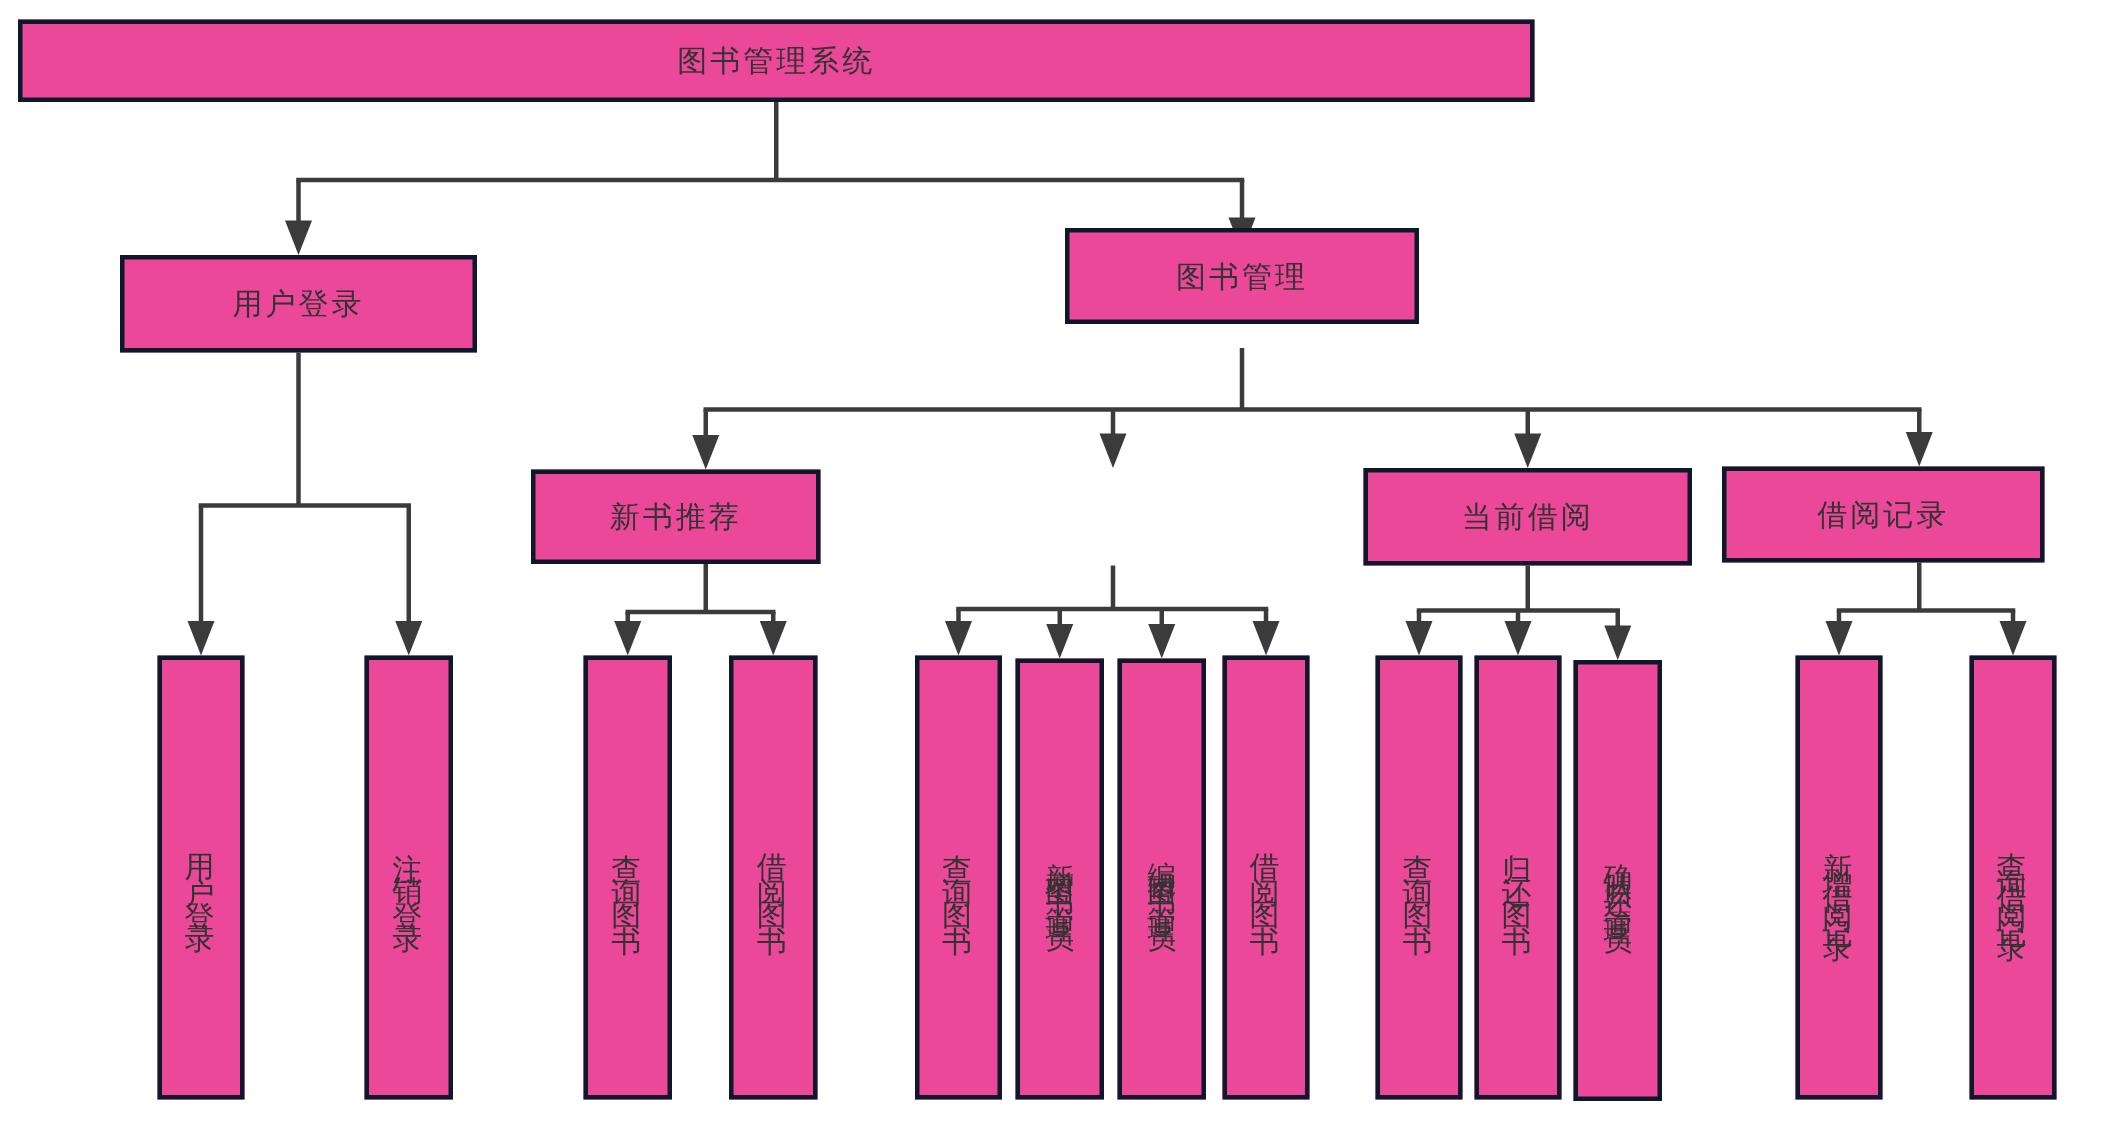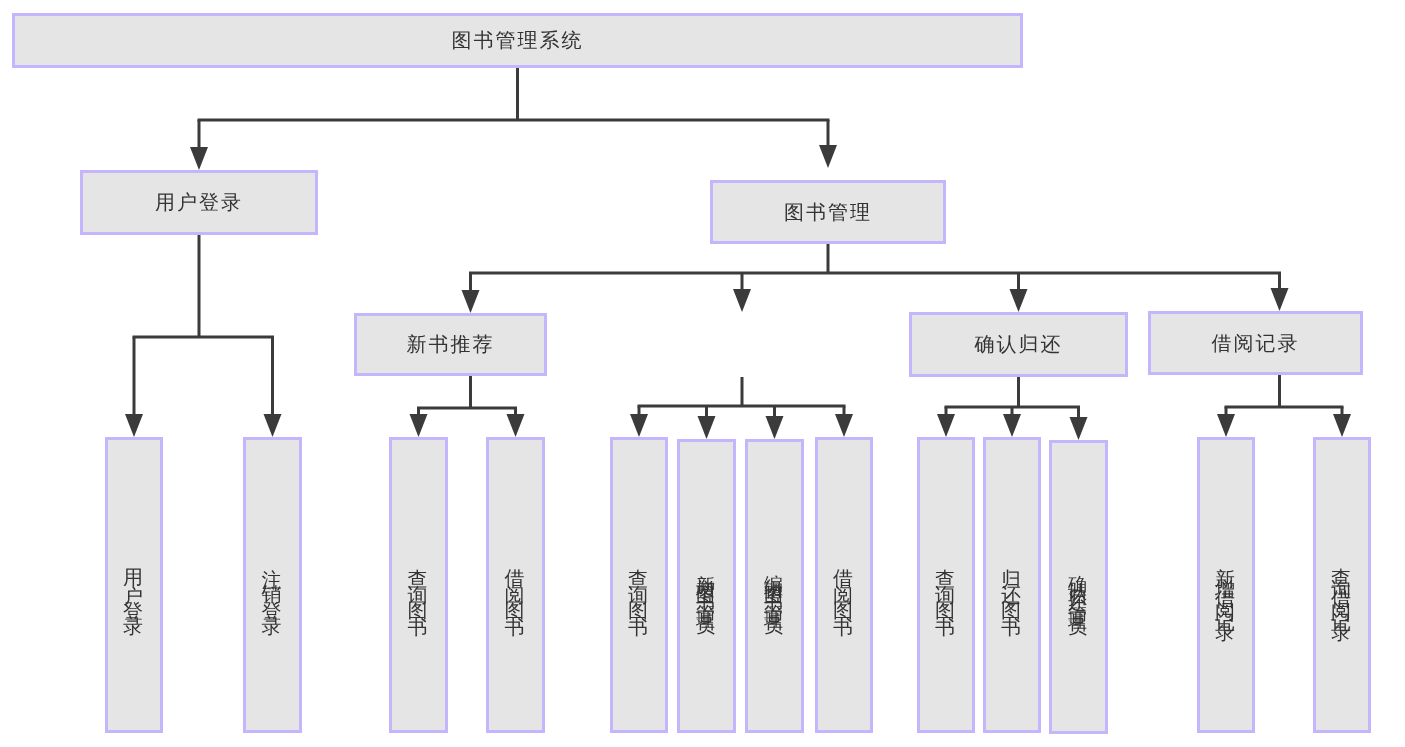--- a/index.html
+++ b/index.html
@@ -14,22 +14,22 @@
   }
   .connectors {
     position: absolute;
     left: 0; top: 0;
     width: 1405px; height: 747px;
     z-index: 1;
   }
   .node {
     position: absolute;
     box-sizing: border-box;
-    background: #e5e5e5;
-    border: 3px solid #c4b5fd;
+    background: #ec4899;
+    border: 3px solid #0f172a;
     display: flex;
     align-items: center;
     justify-content: center;
     z-index: 2;
     font-size: 20px;
     letter-spacing: 2px;
     white-space: nowrap;
   }
   
   .vnode {
@@ -125,24 +125,24 @@
       <polygon points="1069.5,417 1087.5,417 1078.5,440"></polygon>
 
       <polygon points="1217,414 1235,414 1226,437"></polygon>
       <polygon points="1333,414 1351,414 1342,437"></polygon>
     </g>
   </svg>
 
   <div class="node" style="left:12px; top:13px; width:1011px; height:55px;">图书管理系统</div>
 
   <div class="node" style="left:80px; top:170px; width:238px; height:65px;">用户登录</div>
-  <div class="node" style="left:710px; top:180px; width:236px; height:64px;">图书管理</div>
+  <div class="node" style="left:710px; top:152px; width:236px; height:64px;">图书管理</div>
 
   <div class="node" style="left:354px; top:313px; width:193px; height:63px;">新书推荐</div>
-  <div class="node" style="left:909px; top:312px; width:219px; height:65px;">确认归还</div>
+  <div class="node" style="left:909px; top:312px; width:219px; height:65px;">当前借阅</div>
   <div class="node" style="left:1148px; top:311px; width:215px; height:64px;">借阅记录</div>
 
   <div class="node vnode v4" style="left:105px; top:437px; width:58px; height:296px;">用户登录</div>
   <div class="node vnode v4" style="left:243px; top:437px; width:59px; height:296px;">注销登录</div>
 
   <div class="node vnode v4" style="left:389px; top:437px; width:59px; height:296px;">查询图书</div>
   <div class="node vnode v4" style="left:486px; top:437px; width:59px; height:296px;">借阅图书</div>
 
   <div class="node vnode v4" style="left:610px; top:437px; width:58px; height:296px;">查询图书</div>
   <div class="node vnode v9" style="left:677px; top:439px; width:59px; height:294px;">新增图书（管理员）</div>

